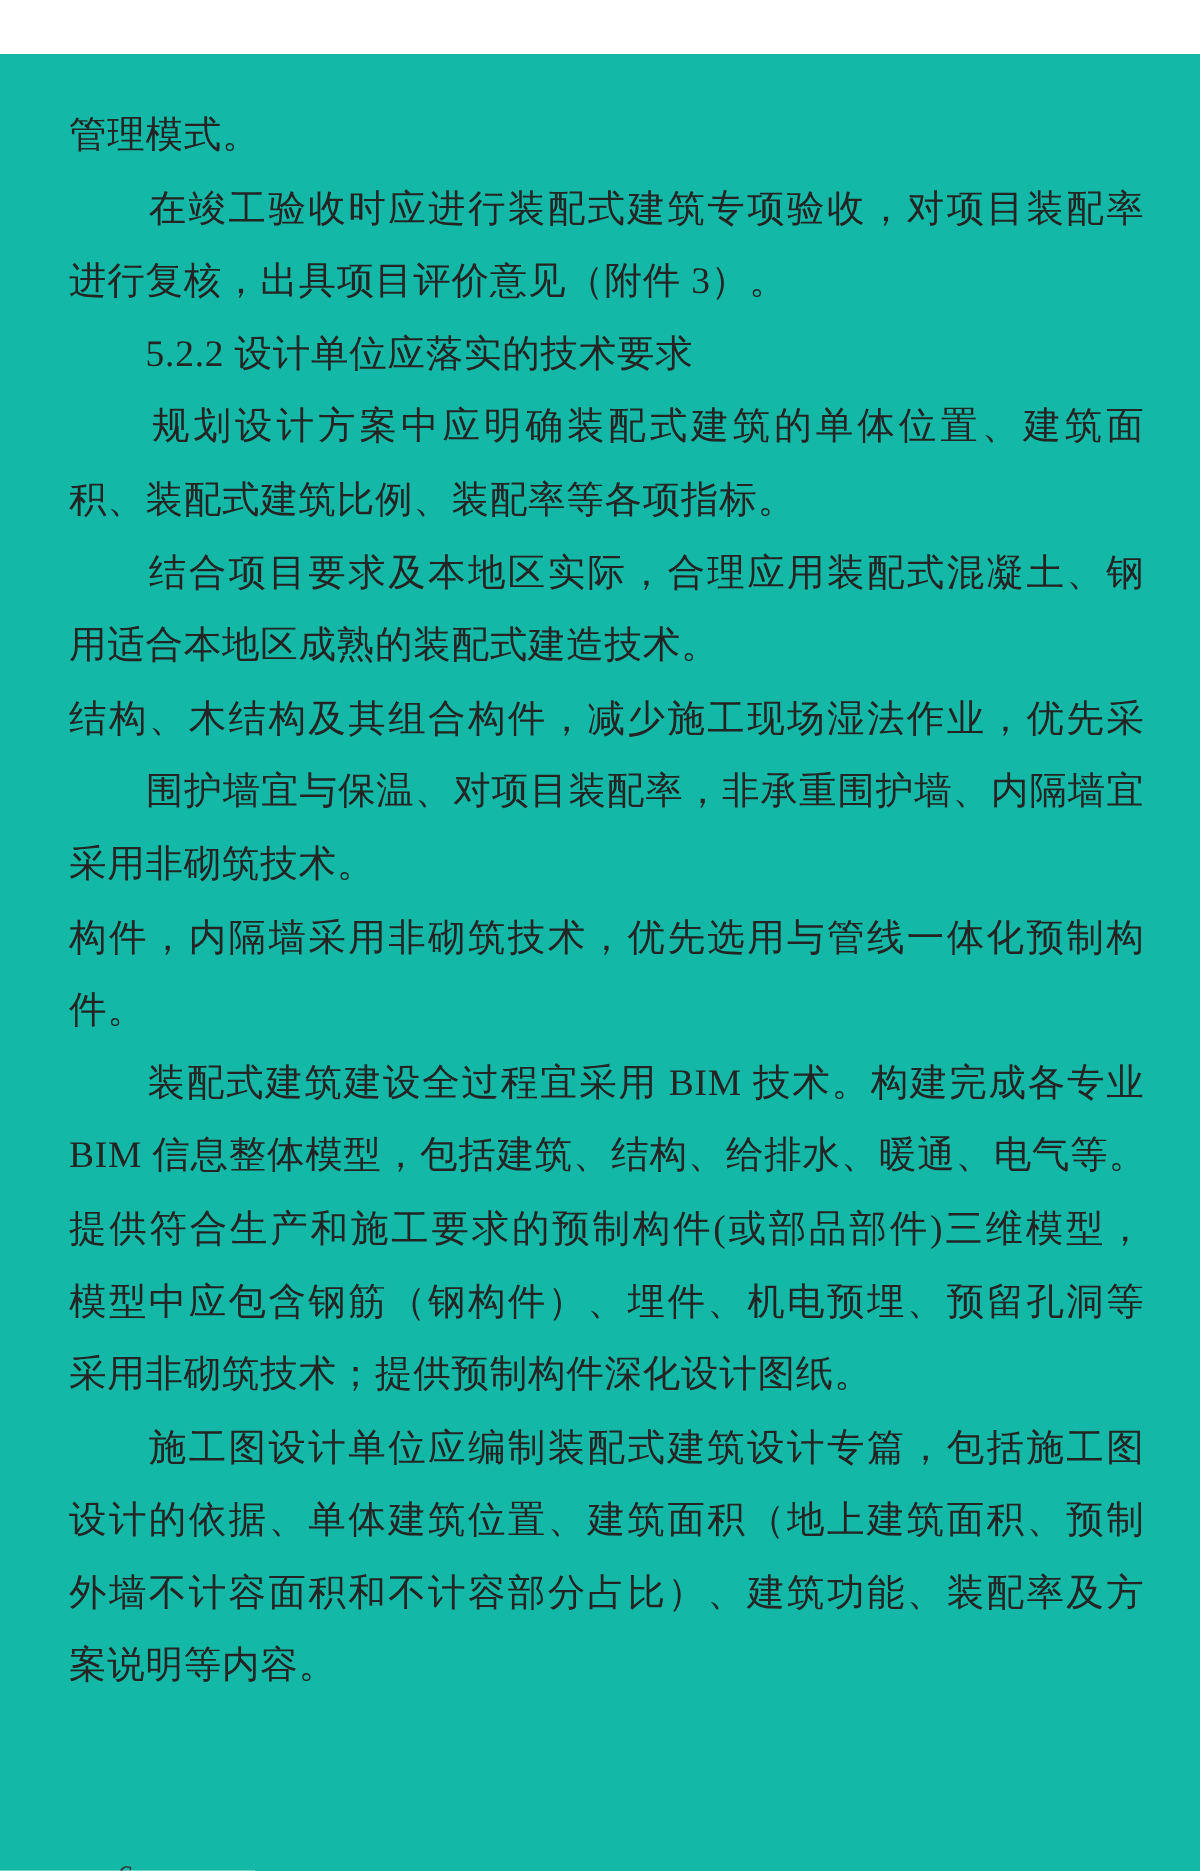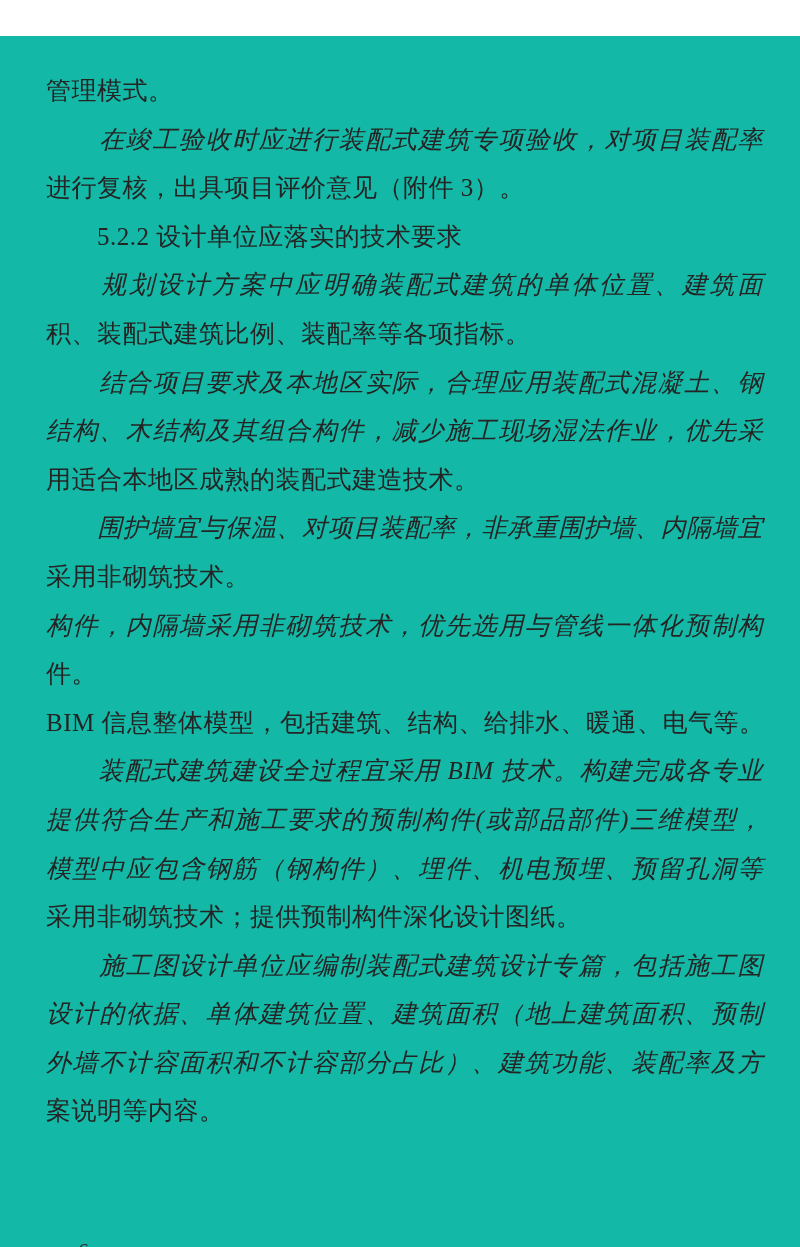--- a/index.html
+++ b/index.html
@@ -36,21 +36,20 @@
     height: 48.6px;
     white-space: pre;
     letter-spacing: 0.5px;
     text-align: left;
     overflow: visible;
   }
   .line.j {
     white-space: normal;
     text-align: justify;
     text-align-last: justify;
-    font-style: italic;
   }
   .page-number {
     position: absolute;
     left: 48px;
     top: 1203px;
     font-size: 21px;
     letter-spacing: 2px;
     color: #333333;
   }
   .page-bottom-edge {
@@ -68,28 +67,28 @@
 <div class="doc-page">
 
   <div class="text-block">
     <div class="line">管理模式。</div>
     <div class="line j">　　在竣工验收时应进行装配式建筑专项验收，对项目装配率</div>
     <div class="line">进行复核，出具项目评价意见（附件 3）。</div>
     <div class="line">　　5.2.2 设计单位应落实的技术要求</div>
     <div class="line j">　　规划设计方案中应明确装配式建筑的单体位置、建筑面</div>
     <div class="line">积、装配式建筑比例、装配率等各项指标。</div>
     <div class="line j">　　结合项目要求及本地区实际，合理应用装配式混凝土、钢</div>
+    <div class="line">用适合本地区成熟的装配式建造技术。</div>
     <div class="line j">结构、木结构及其组合构件，减少施工现场湿法作业，优先采</div>
-    <div class="line">用适合本地区成熟的装配式建造技术。</div>
     <div class="line j">　　围护墙宜与保温、对项目装配率，非承重围护墙、内隔墙宜</div>
     <div class="line">采用非砌筑技术。</div>
     <div class="line j">构件，内隔墙采用非砌筑技术，优先选用与管线一体化预制构</div>
     <div class="line">件。</div>
+    <div class="line j">　　装配式建筑建设全过程宜采用 BIM 技术。构建完成各专业</div>
     <div class="line">BIM 信息整体模型，包括建筑、结构、给排水、暖通、电气等。</div>
-    <div class="line j">　　装配式建筑建设全过程宜采用 BIM 技术。构建完成各专业</div>
     <div class="line j">提供符合生产和施工要求的预制构件(或部品部件)三维模型，</div>
     <div class="line j">模型中应包含钢筋（钢构件）、埋件、机电预埋、预留孔洞等</div>
     <div class="line">采用非砌筑技术；提供预制构件深化设计图纸。</div>
     <div class="line j">　　施工图设计单位应编制装配式建筑设计专篇，包括施工图</div>
     <div class="line j">设计的依据、单体建筑位置、建筑面积（地上建筑面积、预制</div>
     <div class="line j">外墙不计容面积和不计容部分占比）、建筑功能、装配率及方</div>
     <div class="line">案说明等内容。</div>
   </div>
 
   <div class="page-number">— 6 —</div>

